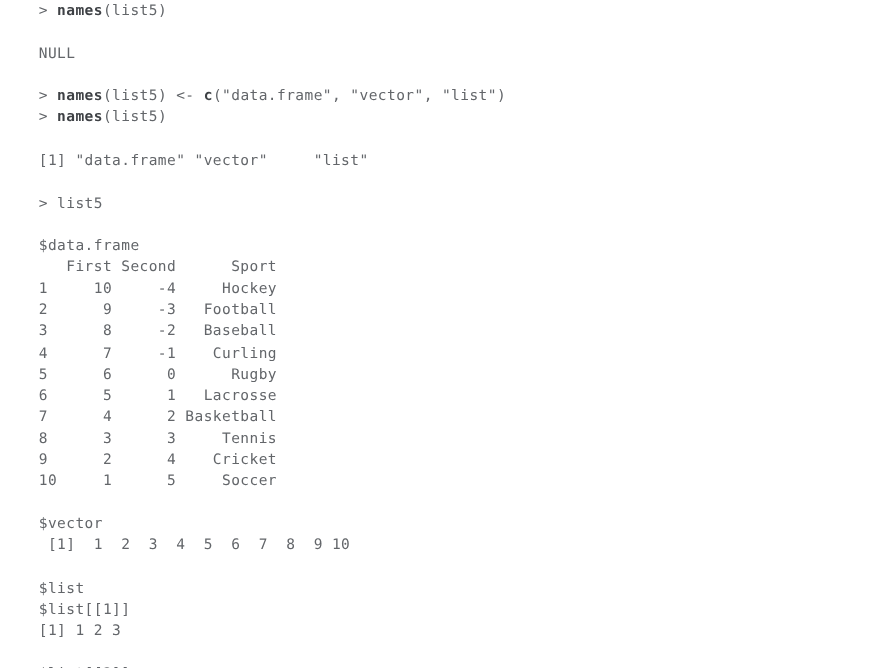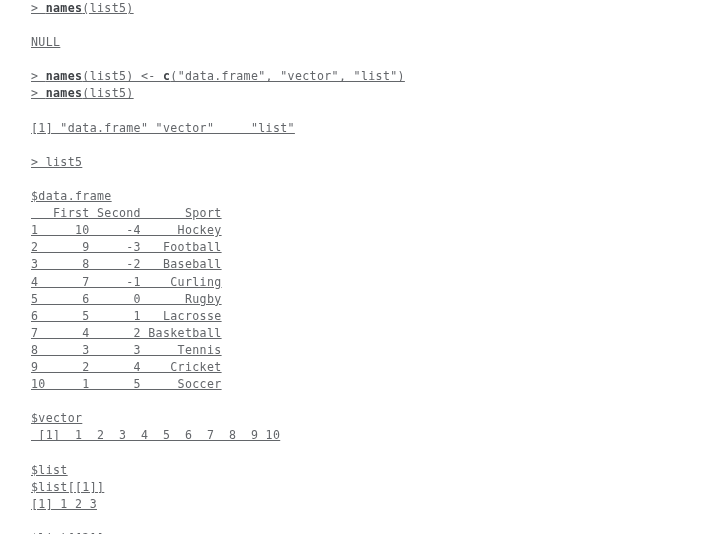--- a/index.html
+++ b/index.html
@@ -22,21 +22,20 @@
     font-size: 11.6px;
     line-height: 17.1px;
     color: #63666a;
     white-space: pre;
     letter-spacing: 0.35px;
     -webkit-font-smoothing: antialiased;
   }
   .line {
     white-space: pre;
     min-height: 17.1px;
-    text-decoration: underline;
   }
   .blank {
     height: 17.1px;
   }
   .kw {
     font-weight: bold;
     color: #3e4145;
   }
 </style>
 </head>

